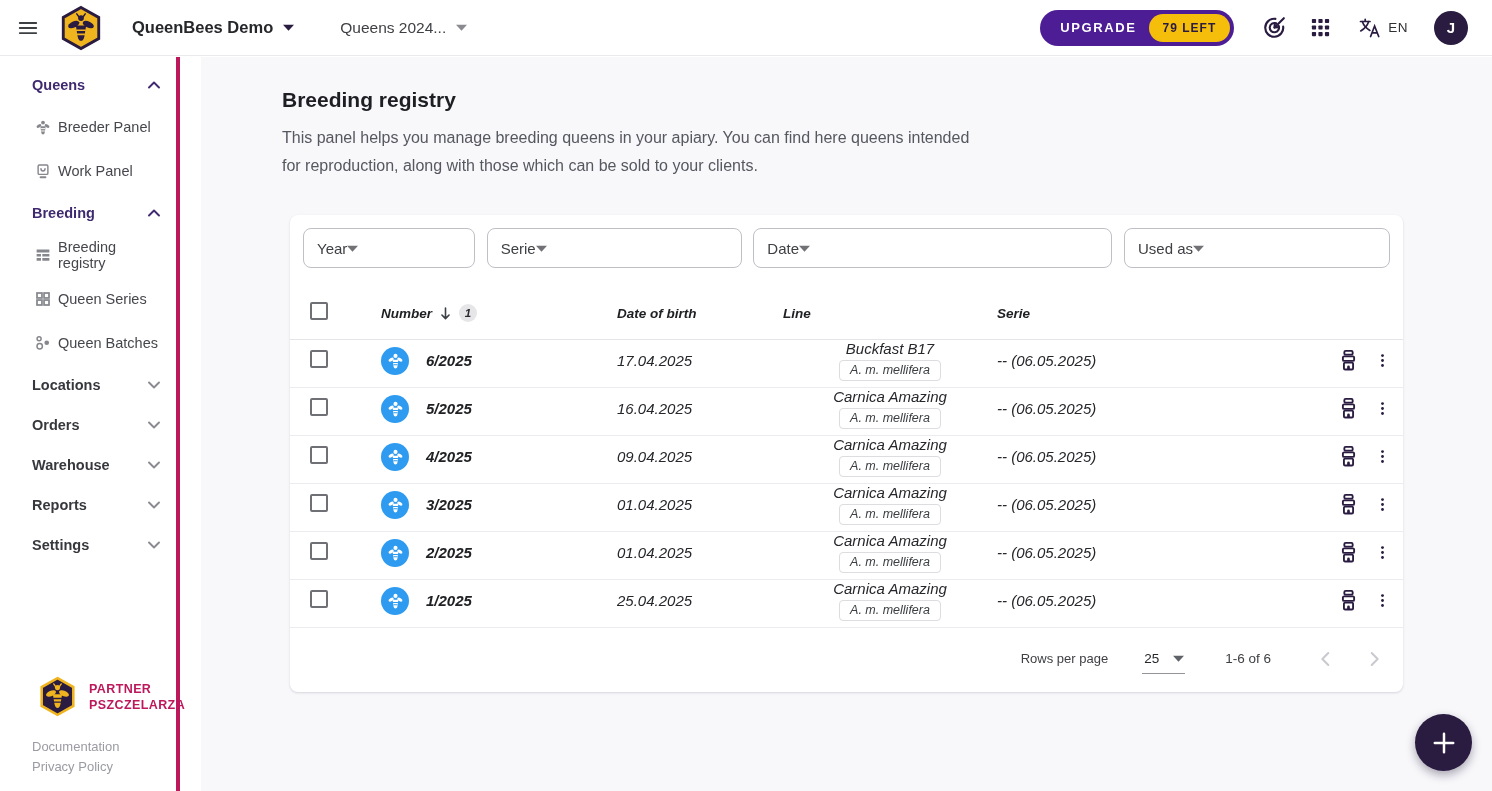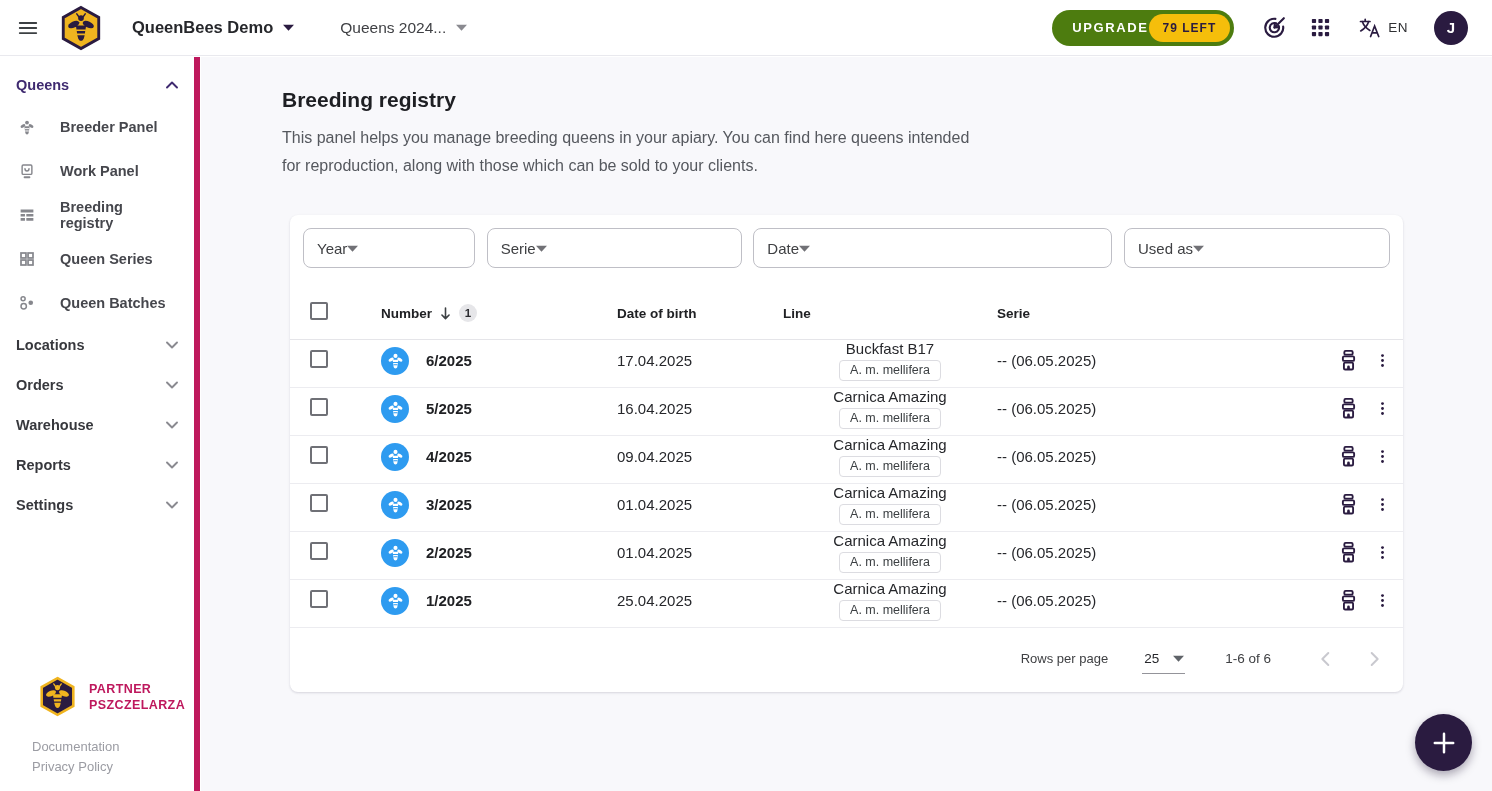--- a/index.html
+++ b/index.html
@@ -16,46 +16,46 @@
   .hamburger { width:40px; height:40px; margin-left:8px; border:none; background:none;
     display:flex; align-items:center; justify-content:center; cursor:pointer; color:#3c4043; }
   .brand-logo { width:46px; height:46px; margin-left:10px; }
   .switcher { display:flex; align-items:center; gap:10px; margin-left:28px; cursor:pointer; }
   .switcher .label { font-size:16.5px; font-weight:700; color:#26272b; }
   .switcher.secondary { margin-left:46px; }
   .switcher.secondary .label { font-size:15.5px; font-weight:400; color:#3f4044; }
   .caret { color:#2A1B40; width:11px; }
   .switcher.secondary .caret { color:#8a8a90; }
   .topbar-spacer { flex:1; }
-  .upgrade-btn { height:36px; border:none; border-radius:18px; background:#4d7c0f; color:#fff;
-    display:flex; align-items:center; padding:4px 4px 4px 20px; cursor:pointer; }
+  .upgrade-btn { height:36px; border:none; border-radius:18px; background:#4c1d95; color:#fff;
+    display:flex; align-items:center; padding:4px 4px 4px 20px; gap:12px; cursor:pointer; }
   .upgrade-label { font-size:13px; font-weight:700; letter-spacing:1.6px; }
   .upgrade-badge { background:#F5BE0B; color:#2A1B40; border-radius:14px; height:28px;
     display:flex; align-items:center; padding:0 14px; font-size:12px; font-weight:700; letter-spacing:1px; }
   .topbar-icon-btn { width:28px; height:28px; border:none; background:none; color:#2A1B40;
     cursor:pointer; display:flex; align-items:center; justify-content:center; }
   .tb-target { margin-left:26px; }
   .tb-apps { margin-left:18px; }
   .lang { display:flex; align-items:center; gap:6px; margin-left:24px; cursor:pointer; color:#2A1B40; }
   .lang-label { font-size:13.5px; letter-spacing:.5px; color:#2f3033; font-weight:500; }
   .avatar { width:34px; height:34px; border-radius:50%; background:#2A1B40; color:#fff;
     display:flex; align-items:center; justify-content:center; font-size:15px; font-weight:600;
     margin-left:26px; margin-right:24px; cursor:pointer; }
 
   
-  .sidebar { position:absolute; top:57px; left:0; bottom:0; width:200px; background:#fff;
-    border-right:6px solid #be185d; }
+  .sidebar { position:absolute; top:57px; left:0; bottom:0; width:180px; background:#fff;
+    border-right:4px solid #be185d;padding-left:16px; }
   .nav { padding-top:8px; }
   .nav-header { height:40px; display:flex; align-items:center; justify-content:space-between;
     padding:0 16px; cursor:pointer; }
   .nav-header .nav-header-label { font-size:14.5px; font-weight:600; color:#37383d; }
   .nav-header.expanded .nav-header-label { color:#3F2A70; }
   .nav-chevron { color:#8a8a90; width:12px; }
   .nav-header.expanded .nav-chevron { color:#3F2A70; }
-  .nav-item { height:44px; display:flex; align-items:center; gap:24px; padding:0 16px 0 18px; cursor:pointer;font-weight:bold; }
+  .nav-item { height:44px; display:flex; align-items:center; gap:6px; padding:0 16px 0 18px; cursor:pointer; }
   .nav-icon { width:18px; height:18px; color:#86878d; flex:0 0 18px; }
   .nav-label { font-size:14.5px; color:#46474d; }
   .sidebar-footer { position:absolute; left:0; right:0; bottom:6px; }
   .partner { display:flex; align-items:center; gap:11px; margin-left:37px; }
   .partner-logo { width:41px; height:41px; }
   .partner-text { font-size:12.5px; font-weight:700; color:#be185d; letter-spacing:.4px; line-height:16px; }
   .footer-links { margin:20px 0 8px 32px; }
   .footer-link { font-size:13px; color:#9b9ca3; line-height:20px; cursor:pointer; display:block; text-decoration:none; }
 
   
@@ -66,21 +66,21 @@
   .card { position:absolute; left:89px; top:158px; width:1113px; height:477px; background:#fff;
     border-radius:8px; box-shadow:0 1px 3px rgba(30,25,60,.10), 0 1px 2px rgba(30,25,60,.06); overflow:hidden; }
 
   .filters { display:flex; justify-content:space-between; padding:13px 13px 0 13px; }
   .filter { height:40px; border:1px solid #bfbfc6; border-radius:8px; display:flex; align-items:center;
     justify-content:flex-start; padding:0 13px; cursor:pointer; background:#fff; }
   .filter-label { font-size:15px; color:#3f4043; }
   .filter-caret { color:#717176; width:10px; }
 
   .thead, .trow { display:grid; grid-template-columns:71px 236px 166px 214px 339px 1fr;
-    align-items:center; padding:0 14px 12px 20px; }
+    align-items:center; padding:0 14px 12px 20px;font-style:italic; }
   .thead { height:41px; margin-top:31px; border-bottom:1px solid #e5e5e9; }
   .th { font-size:13.5px; font-weight:700; color:#202124; display:flex; align-items:center; gap:6px; }
   .sort-arrow { width:15px; color:#3c4043; }
   .sort-badge { width:18px; height:18px; border-radius:50%; background:#e6e6e9; color:#2b2c30;
     font-size:11.5px; font-weight:700; display:flex; align-items:center; justify-content:center; }
   .checkbox { width:18px; height:18px; border:2px solid #6f7076; border-radius:2px; background:#fff;
     display:inline-block; cursor:pointer; }
   .trow { height:48px; border-bottom:1px solid #ececf0; }
   .c-number { display:flex; align-items:center; gap:17px; }
   .queen-avatar { width:28px; height:28px; border-radius:50%; background:#2E9BF0;
@@ -224,20 +224,28 @@
       <div class="nav-item">
         <span class="nav-icon">
           <svg width="18" height="18" viewBox="0 0 24 24" fill="none" stroke="currentColor" stroke-width="1.9" stroke-linejoin="round">
             <rect x="5.5" y="4" width="13" height="12.5" rx="1.5"></rect>
             <path d="M9.3 8.8c0 2.1 1.1 3.3 2.7 3.3s2.7-1.2 2.7-3.3" stroke-linecap="round"></path>
             <path d="M8.7 20.3h6.6" stroke-width="2.4" stroke-linecap="round"></path>
           </svg>
         </span>
         <span class="nav-label">Work Panel</span>
       </div>
+      <div class="nav-header expanded">
+      <span class="nav-header-label">Breeding</span>
+      <span class="nav-chevron">
+          <svg width="12" height="8" viewBox="0 0 12 7" fill="none" stroke="currentColor" stroke-width="1.9" stroke-linecap="round" stroke-linejoin="round">
+            <path d="M1 6l5-5 5 5"></path>
+          </svg>
+        </span>
+    </div>
       <div class="nav-item">
         <span class="nav-icon">
           <svg width="18" height="18" viewBox="0 0 24 24" fill="currentColor">
             <path d="M3.5 4.5h17v4.2h-17zM3.5 10.5h5.8v3.6H3.5zM11.1 10.5h9.4v3.6h-9.4zM3.5 15.9h5.8v3.6H3.5zM11.1 15.9h9.4v3.6h-9.4z"></path>
           </svg>
         </span>
         <span class="nav-label">Breeding registry</span>
       </div>
       <div class="nav-item">
         <span class="nav-icon">

